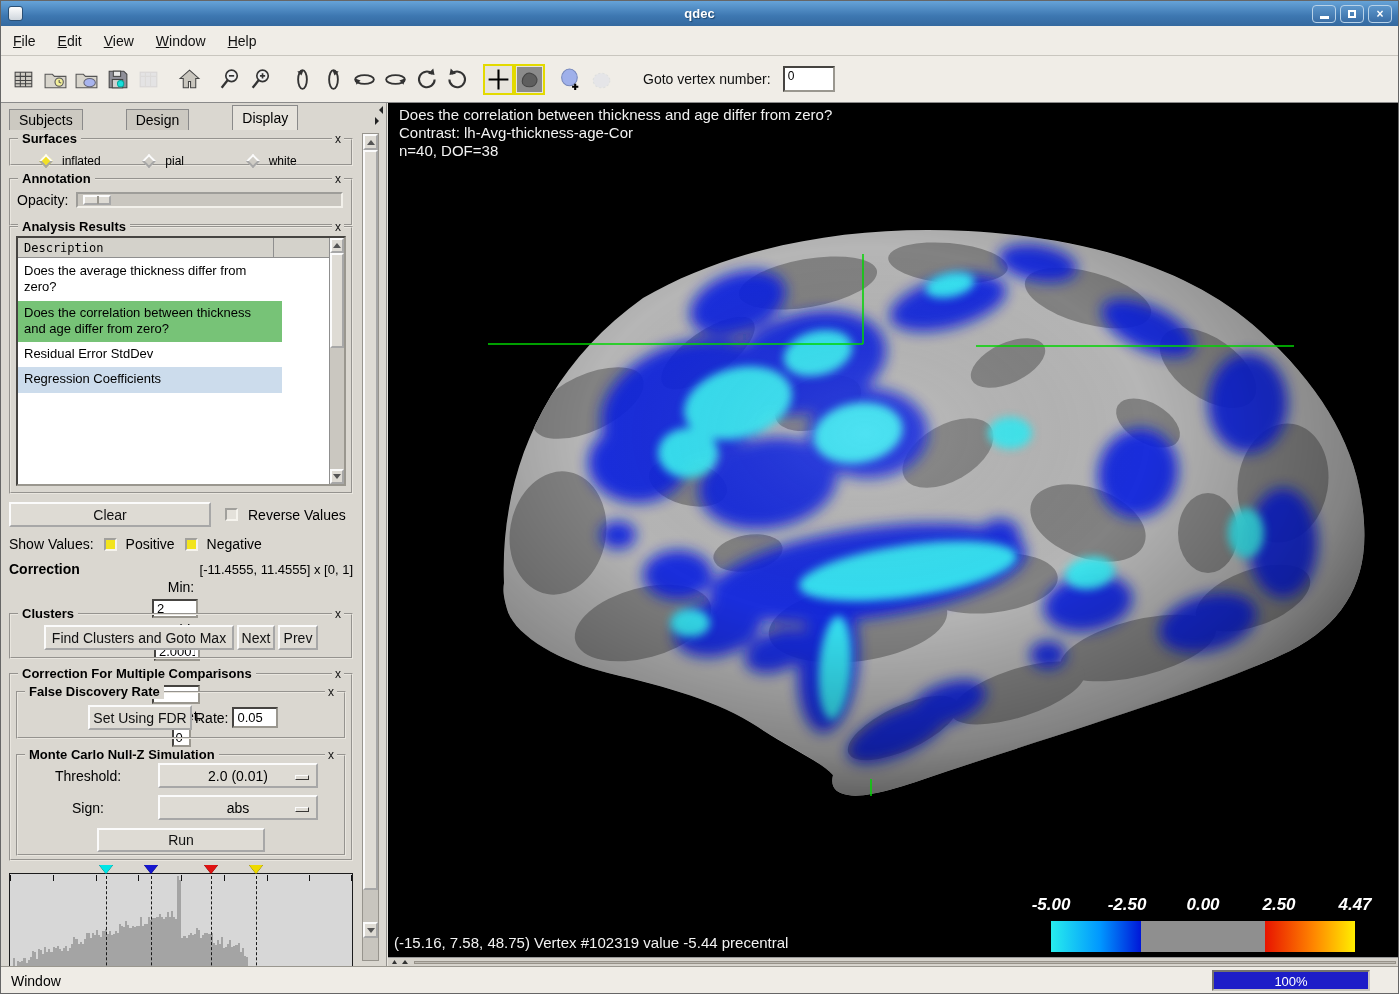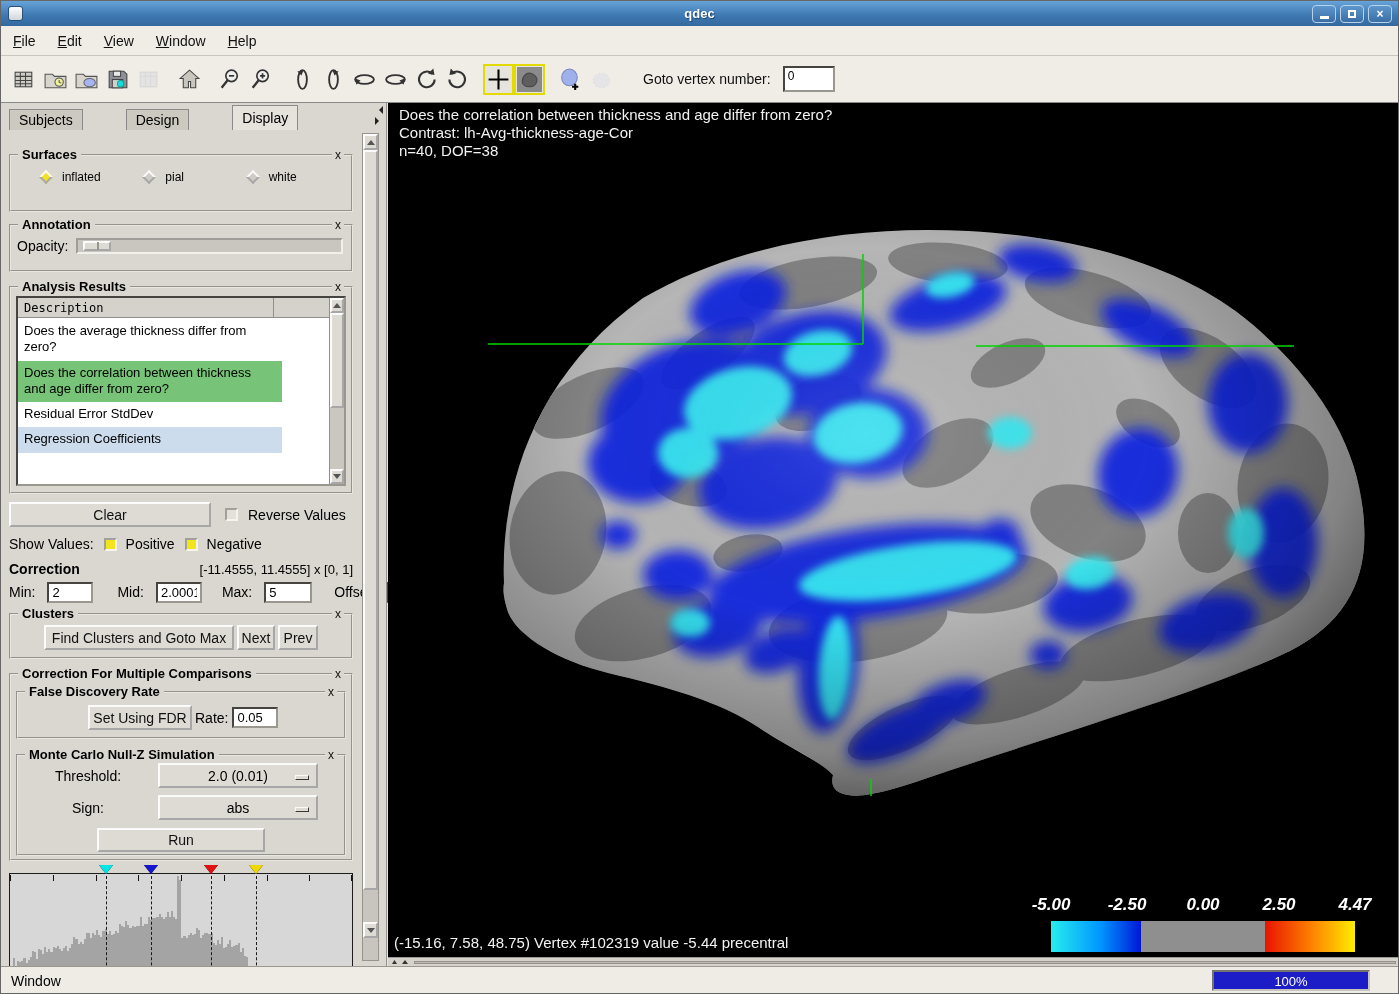--- a/index.html
+++ b/index.html
@@ -40,35 +40,35 @@
   .tabscroll{position:absolute;right:3px;top:3px;display:flex;flex-direction:column;gap:3px;}
   .tabscroll i{width:0;height:0;border:4px solid transparent;}
   .tabscroll .l{border-right-color:#222;}
   .tabscroll .r{border-left-color:#222;}
   .panel-inner{position:absolute;left:8px;top:27px;width:344px;}
 
   .gb{border:2px groove #e9e6df;position:relative;}
   .gb-title{position:absolute;top:-9px;left:7px;background:#dad7d0;font-weight:bold;font-size:13px;padding:0 4px;white-space:nowrap;}
   .gb-x{position:absolute;top:-8px;right:7px;background:#dad7d0;font-size:12px;padding:0 3px;color:#111;}
 
-  .gb-surfaces{margin-top:24px;height:58px;}
+  .gb-surfaces{margin-top:8px;height:28px;}
   .surf-row{display:flex;padding:14px 0 0 30px;}
   .opt{display:flex;align-items:center;gap:11px;width:104px;}
   .dia{width:10px;height:10px;transform:rotate(45deg);background:#cfccc5;border:2px outset #fbfbfb;flex:0 0 auto;}
   .dia.on{background:#f2e126;}
   .olab{font-size:12px;}
 
   .gb-annot{margin-top:12px;height:48px;}
   .annot-row{display:flex;align-items:center;padding:12px 8px 0 6px;gap:8px;}
   .annot-row .lab{font-size:14px;}
   .slider{flex:1;height:16px;background:#c9c6bf;border:2px inset #f2f0ea;position:relative;}
   .sl-thumb{position:absolute;left:5px;top:1px;width:28px;height:10px;background:#dedbd4;border:2px outset #fbfbfb;}
   .sl-thumb::after{content:"";position:absolute;left:12px;top:-1px;bottom:-1px;width:2px;background:#9a978f;}
 
-  .gb-analysis{margin-top:14px;height:208px;}
+  .gb-analysis{margin-top:0;height:268px;}
   .listbox{position:absolute;left:5px;right:5px;top:8px;bottom:6px;background:#fff;border:2px inset #9a978f;overflow:hidden;}
   .list-head{height:20px;background:#d4d2cb;border-bottom:1px solid #8f8f8f;font-family:"DejaVu Sans Mono",monospace;font-size:12px;padding:3px 0 0 6px;position:relative;}
   .list-head::after{content:"";position:absolute;right:70px;top:0;bottom:0;width:1px;background:#8f8f8f;}
   .lrows{position:absolute;left:0;top:21px;bottom:0;width:264px;}
   .lrow{font-size:13px;padding:4px 6px 5px 6px;background:#fff;line-height:1.25;}
   .lrow.selected-green{background:#77c377;}
   .lrow.highlight-blue{background:#ccdcec;}
   .list-scroll{position:absolute;right:0;top:0;bottom:0;width:15px;background:#cac7c0;border-left:1px solid #8f8f8f;}
   .sc-btn{height:15px;background:#dedbd4;border:2px outset #fbfbfb;display:flex;align-items:center;justify-content:center;}
   .sc-btn i{width:0;height:0;border:4px solid transparent;}
@@ -86,21 +86,21 @@
   .clear-row .clab{font-size:14px;margin-left:10px;}
 
   .show-row{margin-top:6px;display:flex;align-items:center;height:22px;}
   .show-row .slab{font-size:14px;}
   .show-row .chk{margin-left:10px;}
   .show-row .clab{font-size:14px;margin-left:9px;}
 
   .thr-hdr{margin-top:4px;display:flex;justify-content:space-between;align-items:center;height:20px;}
   .thr-hdr b{font-size:14px;}
   .thr-hdr span{font-size:13px;}
-  .fields-row{display:flex;align-items:center;height:26px;gap:12px;}
+  .fields-row{display:flex;align-items:center;height:26px;gap:4px;flex-direction:column;}
   .fields-row .flab{font-size:14px;}
   .finput{height:21px;background:#fff;border:2px inset #9a978f;font-size:13px;padding:0 3px;}
   .f0{width:46px;margin-right:12px;} .f1{width:46px;margin-right:8px;} .f2:nth-of-type(n){width:48px;} .f2{width:48px;margin-right:10px;} .f3{width:19px;padding:0 2px;}
 
   .gb-clusters{margin-top:8px;height:46px;}
   .clus-row{display:flex;justify-content:center;padding-top:10px;gap:3px;}
   .btn-find{width:190px;height:25px;}
   .btn-next{width:38px;height:25px;}
   .btn-prev{width:40px;height:25px;}
 

